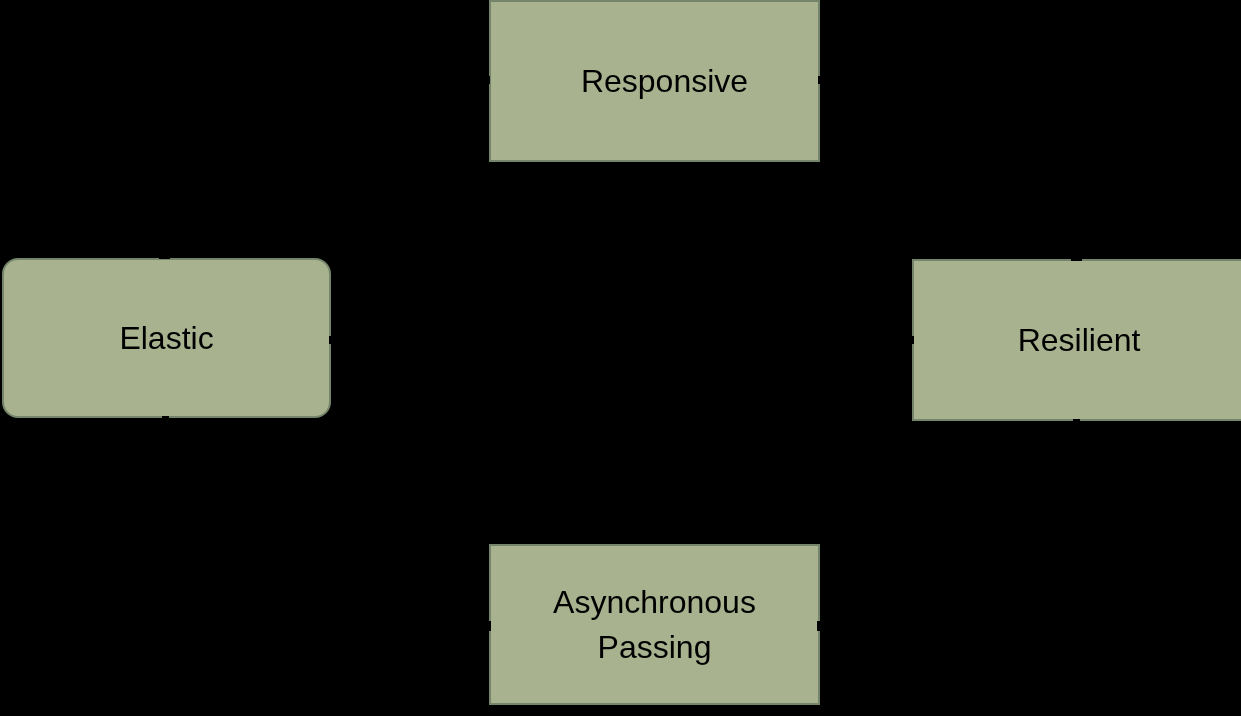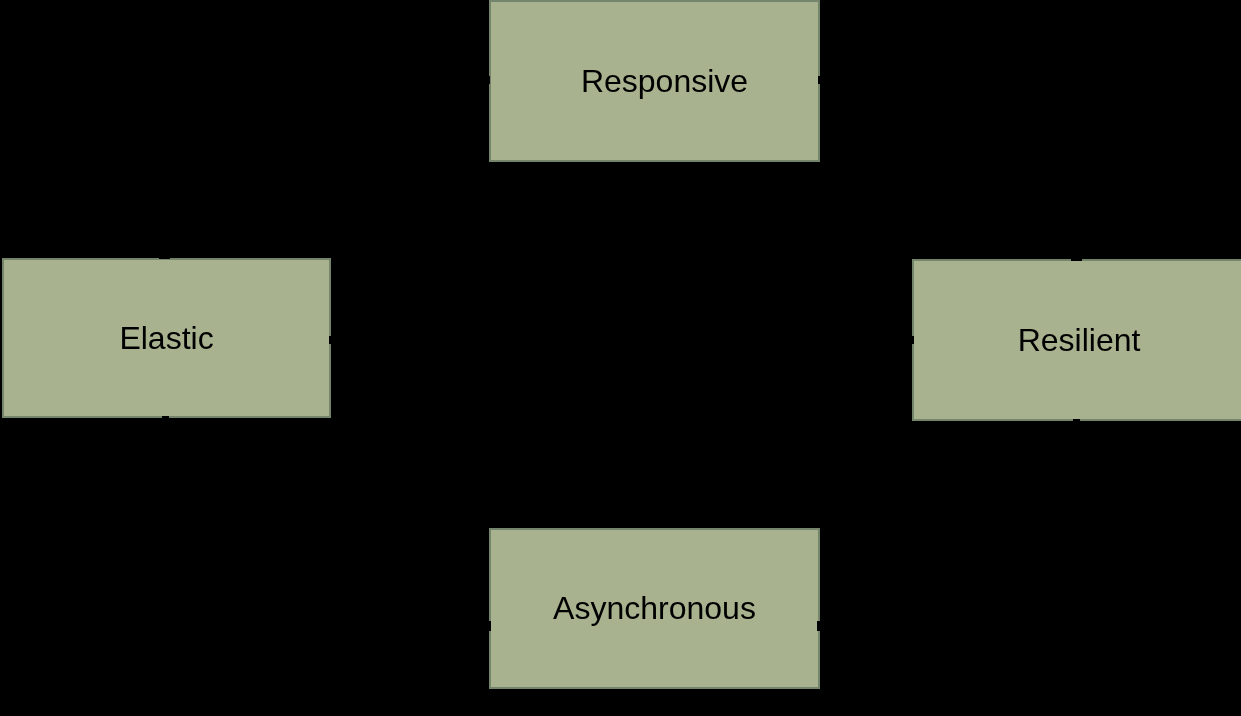--- a/index.html
+++ b/index.html
@@ -22,23 +22,23 @@
     border: 2.5px solid #75856B;
     color: #000000;
     display: flex;
     align-items: center;
     justify-content: center;
     text-align: center;
     font-size: 32px;
     line-height: 45px;
   }
   .node-responsive { left: 489px; top: 0px;   width: 331px; height: 162px; padding-left: 20px; }
-  .node-elastic    { left: 2px;   top: 258px; width: 329px; height: 160px; }
+  .node-elastic    { left: 2px;   top: 258px; width: 329px; height: 160px; border-radius: 16px; }
   .node-resilient  { left: 912px; top: 259px; width: 334px; height: 162px; } 
-  .node-async      { left: 489px; top: 528px; width: 331px; height: 161px; }
+  .node-async      { left: 489px; top: 544px; width: 331px; height: 161px; }
   .tick {
     position: absolute;
     background: #000000;
   }
 </style>
 </head>
 <body>
 
 <div class="canvas">
 
@@ -50,20 +50,21 @@
     <span>Elastic</span>
   </div>
 
   <div class="node node-resilient">
     <span>Resilient</span>
   </div>
 
   <div class="node node-async">
     <div>
       <div>Asynchronous</div>
+      <div>Passing</div>
     </div>
   </div>
 
   <div class="tick" style="left:485px; top:76px;  width:5px;  height:8px;"></div>
   <div class="tick" style="left:818px; top:76px;  width:5px;  height:8px;"></div>
   <div class="tick" style="left:159px; top:254px; width:11px; height:5px;"></div>
   <div class="tick" style="left:162px; top:416px; width:7px;  height:5px;"></div>
   <div class="tick" style="left:329px; top:336px; width:5px;  height:8px;"></div>
   <div class="tick" style="left:1071px;top:256px; width:11px; height:5px;"></div>
   <div class="tick" style="left:1073px;top:419px; width:7px;  height:5px;"></div>

